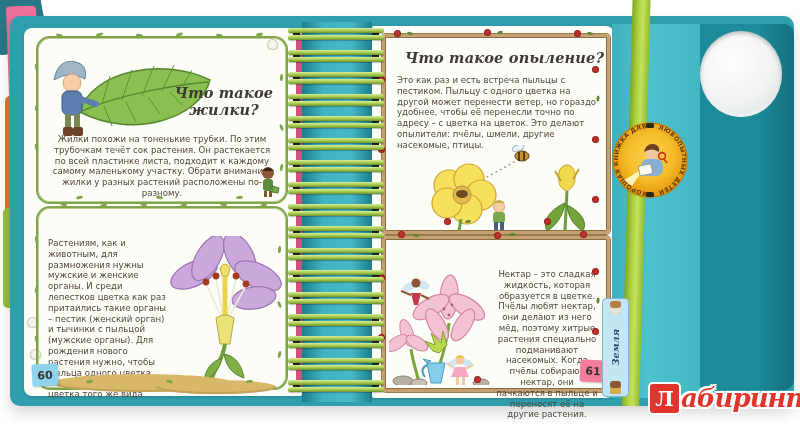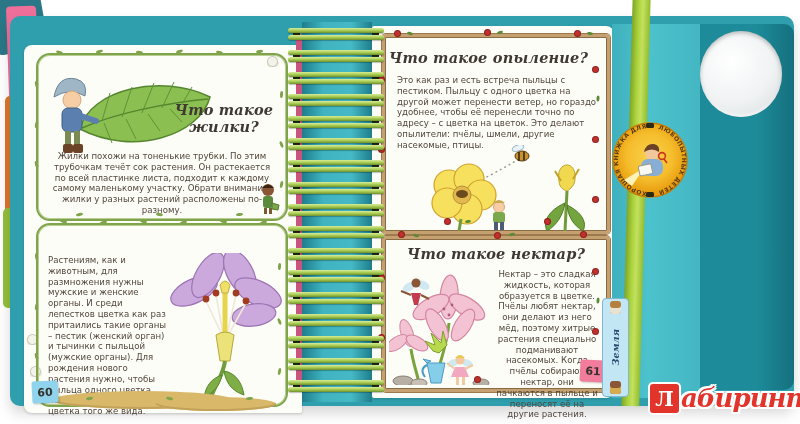--- a/index.html
+++ b/index.html
@@ -10,21 +10,21 @@
               background:var(--cover-base,#2f9fae);box-shadow:0 7px 14px rgba(0,0,0,.16);}
   .cover-corner{position:absolute;left:-8px;top:-10px;width:52px;height:62px;background:#2a7787;
                 transform:rotate(-10deg);border-radius:6px;}
   .edge-pink{position:absolute;left:8px;top:6px;width:30px;height:118px;background:var(--edge-pink,#ef6f9b);
              transform:rotate(-2deg);border-radius:4px;}
   .tab{position:absolute;border-radius:5px 0 0 5px;}
   .tab.orange{left:5px;top:96px;width:17px;height:122px;background:var(--tab-orange,#e0762b);}
   .tab.green{left:3px;top:208px;width:20px;height:100px;background:var(--tab-green,#93c03d);}
   
   .page{position:absolute;background:var(--page,#fdfdf7);box-shadow:0 1px 3px rgba(0,0,0,.18);}
-  .page.left{left:24px;top:28px;width:278px;height:368px;border-radius:8px 2px 2px 8px;margin-top:17px;}
+  .page.left{left:24px;top:28px;width:278px;height:368px;border-radius:8px 2px 2px 8px;}
   .page.right{left:372px;top:26px;width:242px;height:372px;border-radius:2px 8px 8px 2px;}
   .edge-strip{position:absolute;left:296px;top:34px;width:7px;height:356px;background:#c9557e;border-radius:3px;}
   
   .spine{position:absolute;left:302px;top:22px;width:70px;height:380px;
          background:linear-gradient(90deg,#1f7d8b,#3fb3c0 30%,#45bac6 70%,#1f7d8b);}
   .loop{position:absolute;left:288px;width:96px;height:15px;}
   .wire{position:absolute;left:0;right:0;height:5px;border-radius:4px;
         background:linear-gradient(180deg,#d9ec9a,#a4c84d 55%,#6d8f2e);box-shadow:0 1px 1px rgba(0,0,0,.25);}
   .w1{top:1px}.w2{top:8px}
   .hole{position:absolute;width:7px;height:12px;top:1px;background:#1e2a14;border-radius:2px;}
@@ -175,21 +175,21 @@
         <span class="leaf" style="left: 48px; top: 172px; transform: rotate(-10deg);"></span>
         <span class="leaf" style="left: 128px; top: 172px; transform: rotate(12deg);"></span>
         <span class="leaf" style="left: 208px; top: 172px; transform: rotate(-8deg);"></span>
       </div>
     <div class="pagenum blue" style="left:8px;top:336px;">60</div>
   </div>
 
   <div class="page right">
 
     <div class="woodframe" id="wf1" style="left:10px;top:8px;width:222px;height:194px;">
-      <div class="heading" style="left:4px;top:12px;">Что такое опыление?</div>
+      <div class="heading" style="left:20px;top:12px;">Что такое опыление?</div>
       <div class="bodytext" style="left:12px;right:10px;top:38px;">Это как раз и есть встреча пыльцы с пестиком. Пыльцу с одного цветка на другой может перенести ветер, но гораздо удобнее, чтобы её перенесли точно по адресу – с цветка на цветок. Это делают опылители: пчёлы, шмели, другие насекомые, птицы.</div>
       <svg class="illus" style="left:6px;bottom:0" width="210" height="86" viewBox="0 0 210 86">
         <path d="M128,14 C112,24 98,30 86,38" stroke="#9a9a8a" stroke-width="1.4" fill="none" stroke-dasharray="2,3"></path>
         <g>
           <ellipse cx="131" cy="11" rx="7" ry="5" fill="#c8922e" stroke="#5a3a10"></ellipse>
           <path d="M128,7 L128,16 M133,6.5 L133,15.5" stroke="#3a2a10" stroke-width="1.6"></path>
           <ellipse cx="127" cy="3" rx="6" ry="3" fill="#e8f2f8" stroke="#9ab4c2" transform="rotate(-20 127 3)"></ellipse>
         </g>
         <g>
           <g fill="#f6e05e" stroke="#cfa32e" stroke-width="1.2">
@@ -230,21 +230,20 @@
         <span class="rose" style="left: 160px; top: 182px; transform: rotate(0deg);"></span>
         <span class="rleaf" style="left: 22px; top: -5px; transform: rotate(20deg);"></span>
         <span class="rleaf" style="left: 112px; top: -6px; transform: rotate(-15deg);"></span>
         <span class="rleaf" style="left: 202px; top: -5px; transform: rotate(10deg);"></span>
         <span class="rleaf" style="left: -6px; top: 60px; transform: rotate(80deg);"></span>
         <span class="rleaf" style="left: 210px; top: 60px; transform: rotate(95deg);"></span>
         <span class="rleaf" style="left: 80px; top: 183px; transform: rotate(-10deg);"></span>
       </div>
 
     <div class="woodframe" id="wf2" style="left:10px;top:210px;width:222px;height:150px;">
-      <div class="heading" style="left:22px;top:6px;">Что такое нектар?</div>
       <div class="bodytext" style="left:8px;right:8px;top:30px;padding-left:102px;text-align:center;">Нектар – это сладкая жидкость, которая образуется в цветке. Пчёлы любят нектар, они делают из него мёд, поэтому хитрые растения специально подманивают насекомых. Когда пчёлы собирают нектар, они пачкаются в пыльце и переносят её на другие растения.</div>
       <svg class="illus" style="left:4px;top:24px" width="102" height="122" viewBox="0 0 102 122">
         <path d="M60,60 C58,84 50,100 46,120 M22,86 C24,100 28,110 30,120" stroke="#7aa33c" stroke-width="3" fill="none"></path>
         <g fill="#f4c3d3" stroke="#d286a2" stroke-width="1.2">
           <ellipse cx="60" cy="34" rx="9" ry="22" transform="rotate(4 60 34)"></ellipse>
           <ellipse cx="42" cy="44" rx="9" ry="20" transform="rotate(60 42 44)"></ellipse>
           <ellipse cx="78" cy="44" rx="9" ry="20" transform="rotate(-58 78 44)"></ellipse>
           <ellipse cx="48" cy="62" rx="8" ry="18" transform="rotate(150 48 62)"></ellipse>
           <ellipse cx="74" cy="62" rx="8" ry="18" transform="rotate(-148 74 62)"></ellipse>
         </g>

